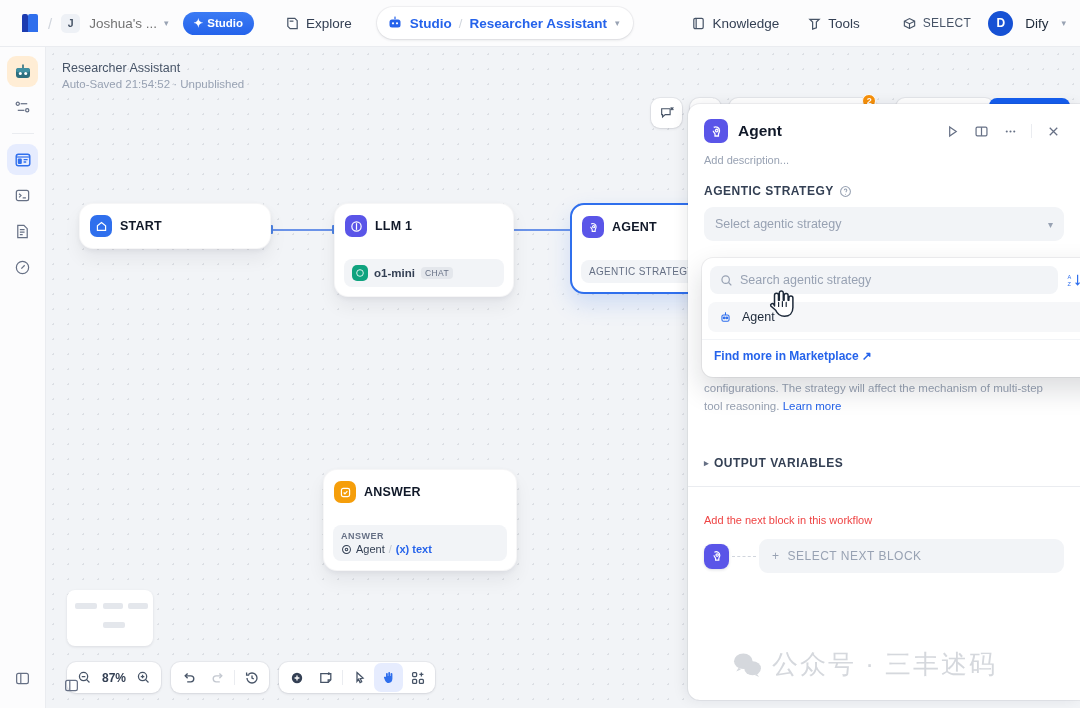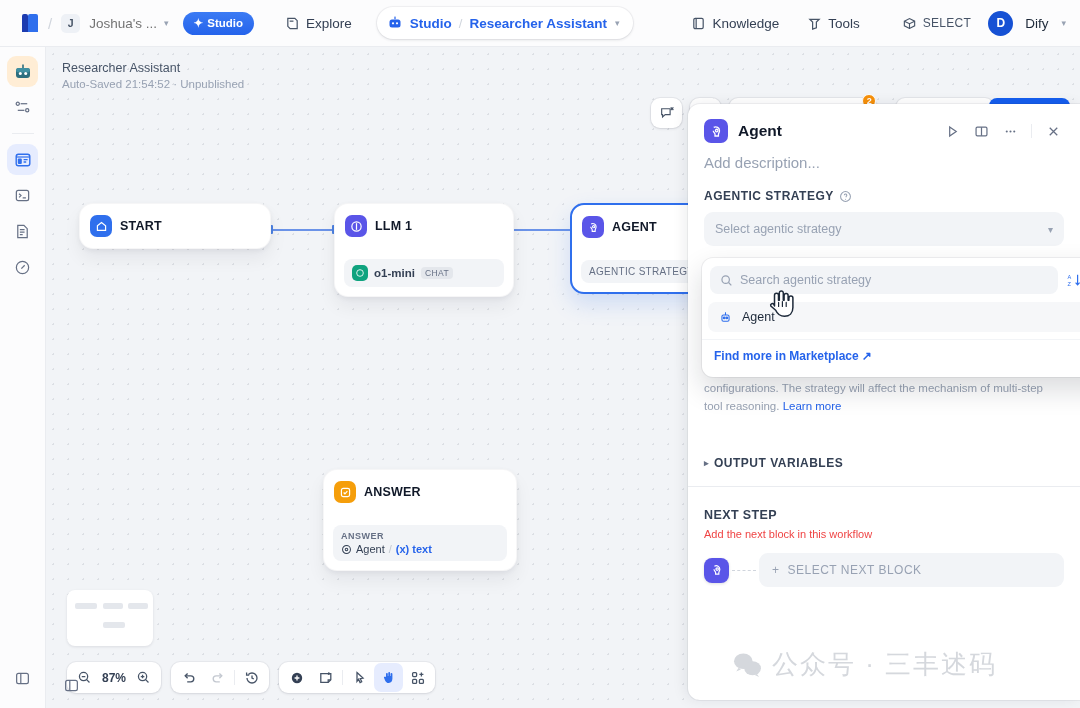--- a/index.html
+++ b/index.html
@@ -175,21 +175,21 @@
     overflow:hidden;
   }
   .p-hd { display:flex; align-items:center; padding:14px 14px 0 16px; gap:10px; }
   .p-ico { width:24px; height:24px; border-radius:7px; background:#5a55e8;
     display:flex; align-items:center; justify-content:center; color:#fff; flex:none; }
   .p-title { font-size:15.5px; font-weight:700; color:#101828; }
   .p-actions { margin-left:auto; display:flex; align-items:center; gap:3px; }
   .p-abtn { width:26px; height:26px; display:flex; align-items:center; justify-content:center;
     color:#667085; cursor:pointer; border-radius:6px; }
   .p-vsep { width:1px; height:14px; background:#eaecf0; margin:0 5px; }
-  .p-desc { padding:10px 16px 0; font-size:15px; color:#98a2b3; cursor:text; }
+  .p-desc { padding:10px 16px 0; font-size:11px; color:#98a2b3; cursor:text; }
 
   .sec-label { font-size:12px; font-weight:700; color:#344054; letter-spacing:.5px;
     display:flex; align-items:center; gap:5px; }
   .sect { padding:18px 16px 0; }
   .select-box {
     margin-top:9px; height:34px; background:#f2f4f7; border-radius:9px;
     display:flex; align-items:center; padding:0 11px; font-size:12.5px; color:#98a2b3;
     cursor:pointer;
   }
   .select-box .chv { margin-left:auto; color:#98a2b3; font-size:10px; }
@@ -675,21 +675,20 @@
     </div>
 
     <div class="out-sect">
       <div class="sec-label">
         <span class="caret">▸</span>
         <span>OUTPUT VARIABLES</span>
       </div>
     </div>
 
     <div class="next-sect">
-      <div class="next-title">NEXT STEP</div>
       <div class="next-sub">Add the next block in this workflow</div>
       <div class="next-row">
         <div class="next-node">
           <svg width="14" height="14" viewBox="0 0 14 14" fill="none" stroke="#fff" stroke-width="1.2">
               <path d="M4.4 3.2c2.6-1.4 5.4.4 5.4 3 0 1.6-1 2.4-1 3.6v1.4H5.6v-1.6c0-1.4-1.6-1.8-1.6-3.4"></path>
               <circle cx="7.2" cy="6.1" r="1.2"></circle>
             </svg>
         </div>
         <div class="next-dash"></div>
         <div class="next-sel">

